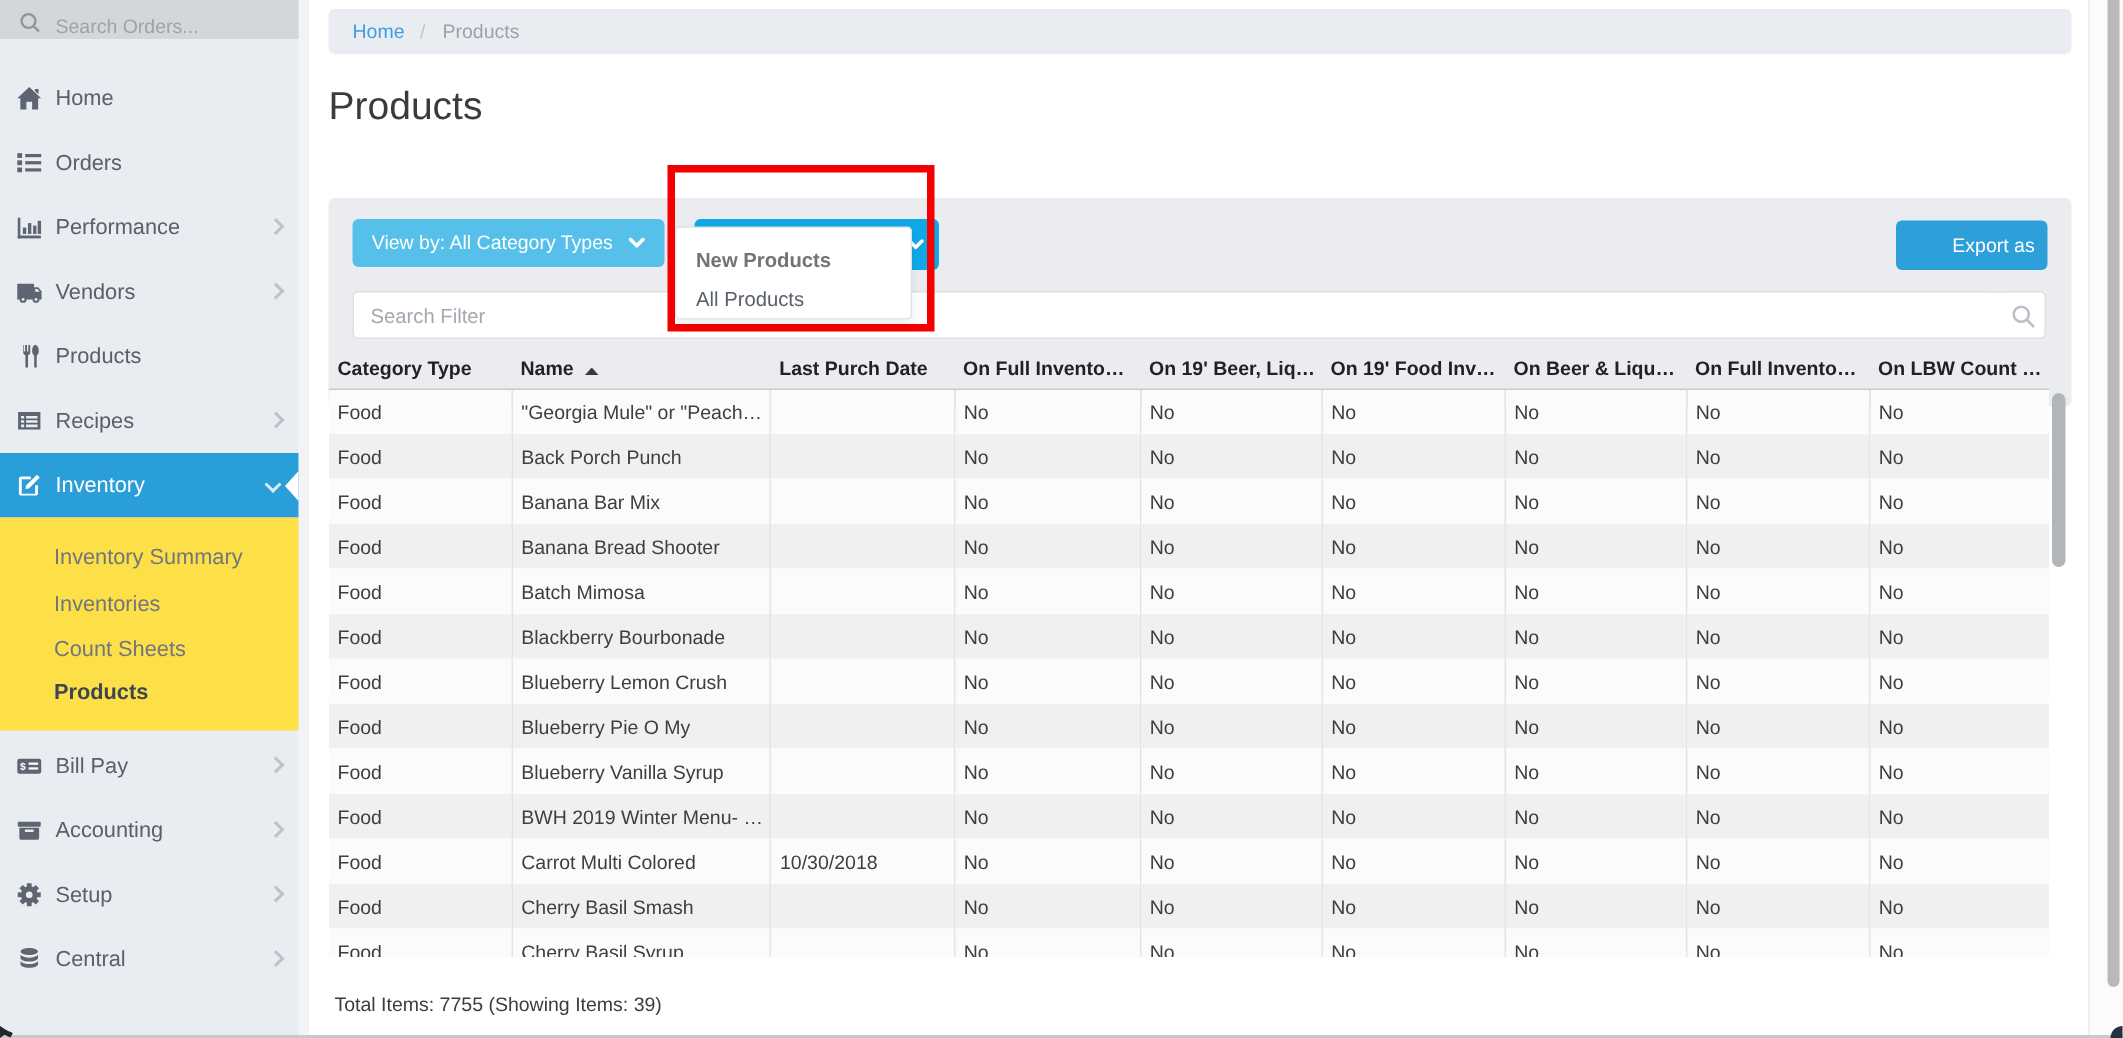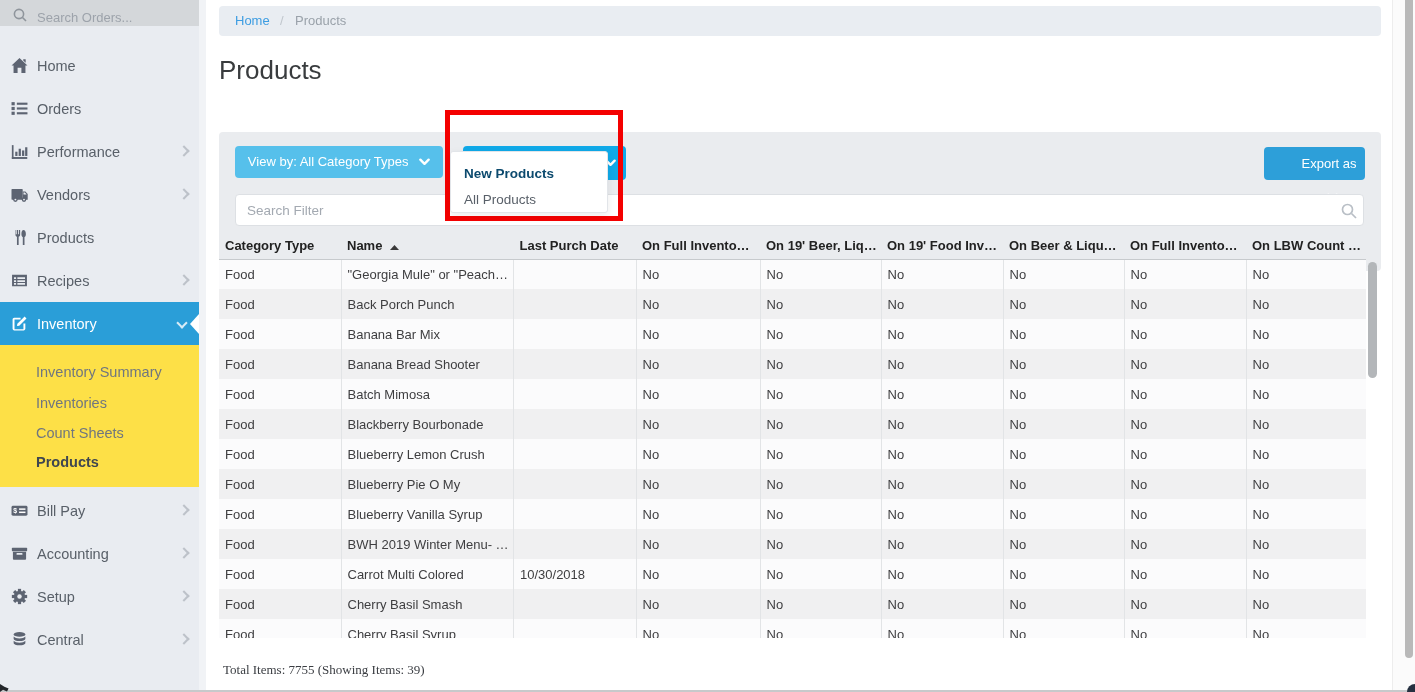--- a/index.html
+++ b/index.html
@@ -40,36 +40,36 @@
 #btn-export { left:1045px; top:15px; width:101px; height:33px; background:#2d9fd9; line-height:33px;padding-left:29px; }
 #sfilter { position:absolute; left:16px; top:62px; width:1129px; height:32px; background:#fff;
   border:1px solid #dde0e4; border-radius:4px; }
 #sfilter .ph { position:absolute; left:11px; top:8px; font-size:13.5px; color:#a3a9b1; }
 .bcaret { display:inline-block; width:11px; height:8px; margin-left:7px; }
 
 
 #redrect { position:absolute; left:445px; top:110px; width:178px; height:111px; border:5px solid #f40000; }
 #ddown { position:absolute; left:450px; top:151px; width:158px; height:62px; background:#fff;
   border:1px solid #e2e5e9; border-radius:3px; box-shadow:0 3px 8px rgba(0,0,0,0.08); }
-#ddown .d1 { position:absolute; left:13px; top:13.5px; font-size:13.5px; font-weight:bold; color:#0c4a6e; }
+#ddown .d1 { position:absolute; left:13px; top:13.5px; font-size:13.5px; font-weight:bold; color:#737373; }
 #ddown .d2 { position:absolute; left:13px; top:39.5px; font-size:13.5px; color:#596069; }
 
 
 #twrap { position:absolute; left:219px; top:233px; width:1147px; height:405px; overflow:hidden; }
 table { border-collapse:collapse; table-layout:fixed; width:1147px; }
 th { height:26px; font-size:13px; color:#222; text-align:left; padding:0 0 0 6px;
   border-bottom:1px solid #c7cacd; white-space:nowrap; overflow:hidden; }
 td { height:30px; font-size:13px; color:#3e3e40; padding:0 0 0 6px;
   border-left:1px solid #e2e4e6; white-space:nowrap; overflow:hidden; }
 td:first-child { border-left:none; }
 td:last-child, th:last-child { border-right:1px solid #e2e4e6; }
 tr.odd td { background:#fbfbfc; }
 tr.even td { background:#f0f0f1; }
 #tscroll { position:absolute; left:1368px; top:262px; width:9px; height:116px; background:#b3b6b9; border-radius:5px; }
-#totals { position:absolute; left:223px; top:662px; font-size:13px; color:#3a3d42;font-family:Liberation Serif, serif; }
+#totals { position:absolute; left:223px; top:662px; font-size:13px; color:#3a3d42; }
 
 
 #pgtrack { position:absolute; left:1392px; top:0; width:23px; height:692px; background:#fbfbfb; border-left:1px solid #ededed; }
 #pgthumb { position:absolute; left:1405px; top:-6px; width:8px; height:664px; background:#b9b9b9; border-radius:4px; }
 #botline { position:absolute; left:0; top:690.3px; width:1415px; height:1.7px; background:#c7c9cb; }
 </style>
 </head>
 <body>
 <div id="sidebar"></div>
 <div id="edgestrip"></div>

